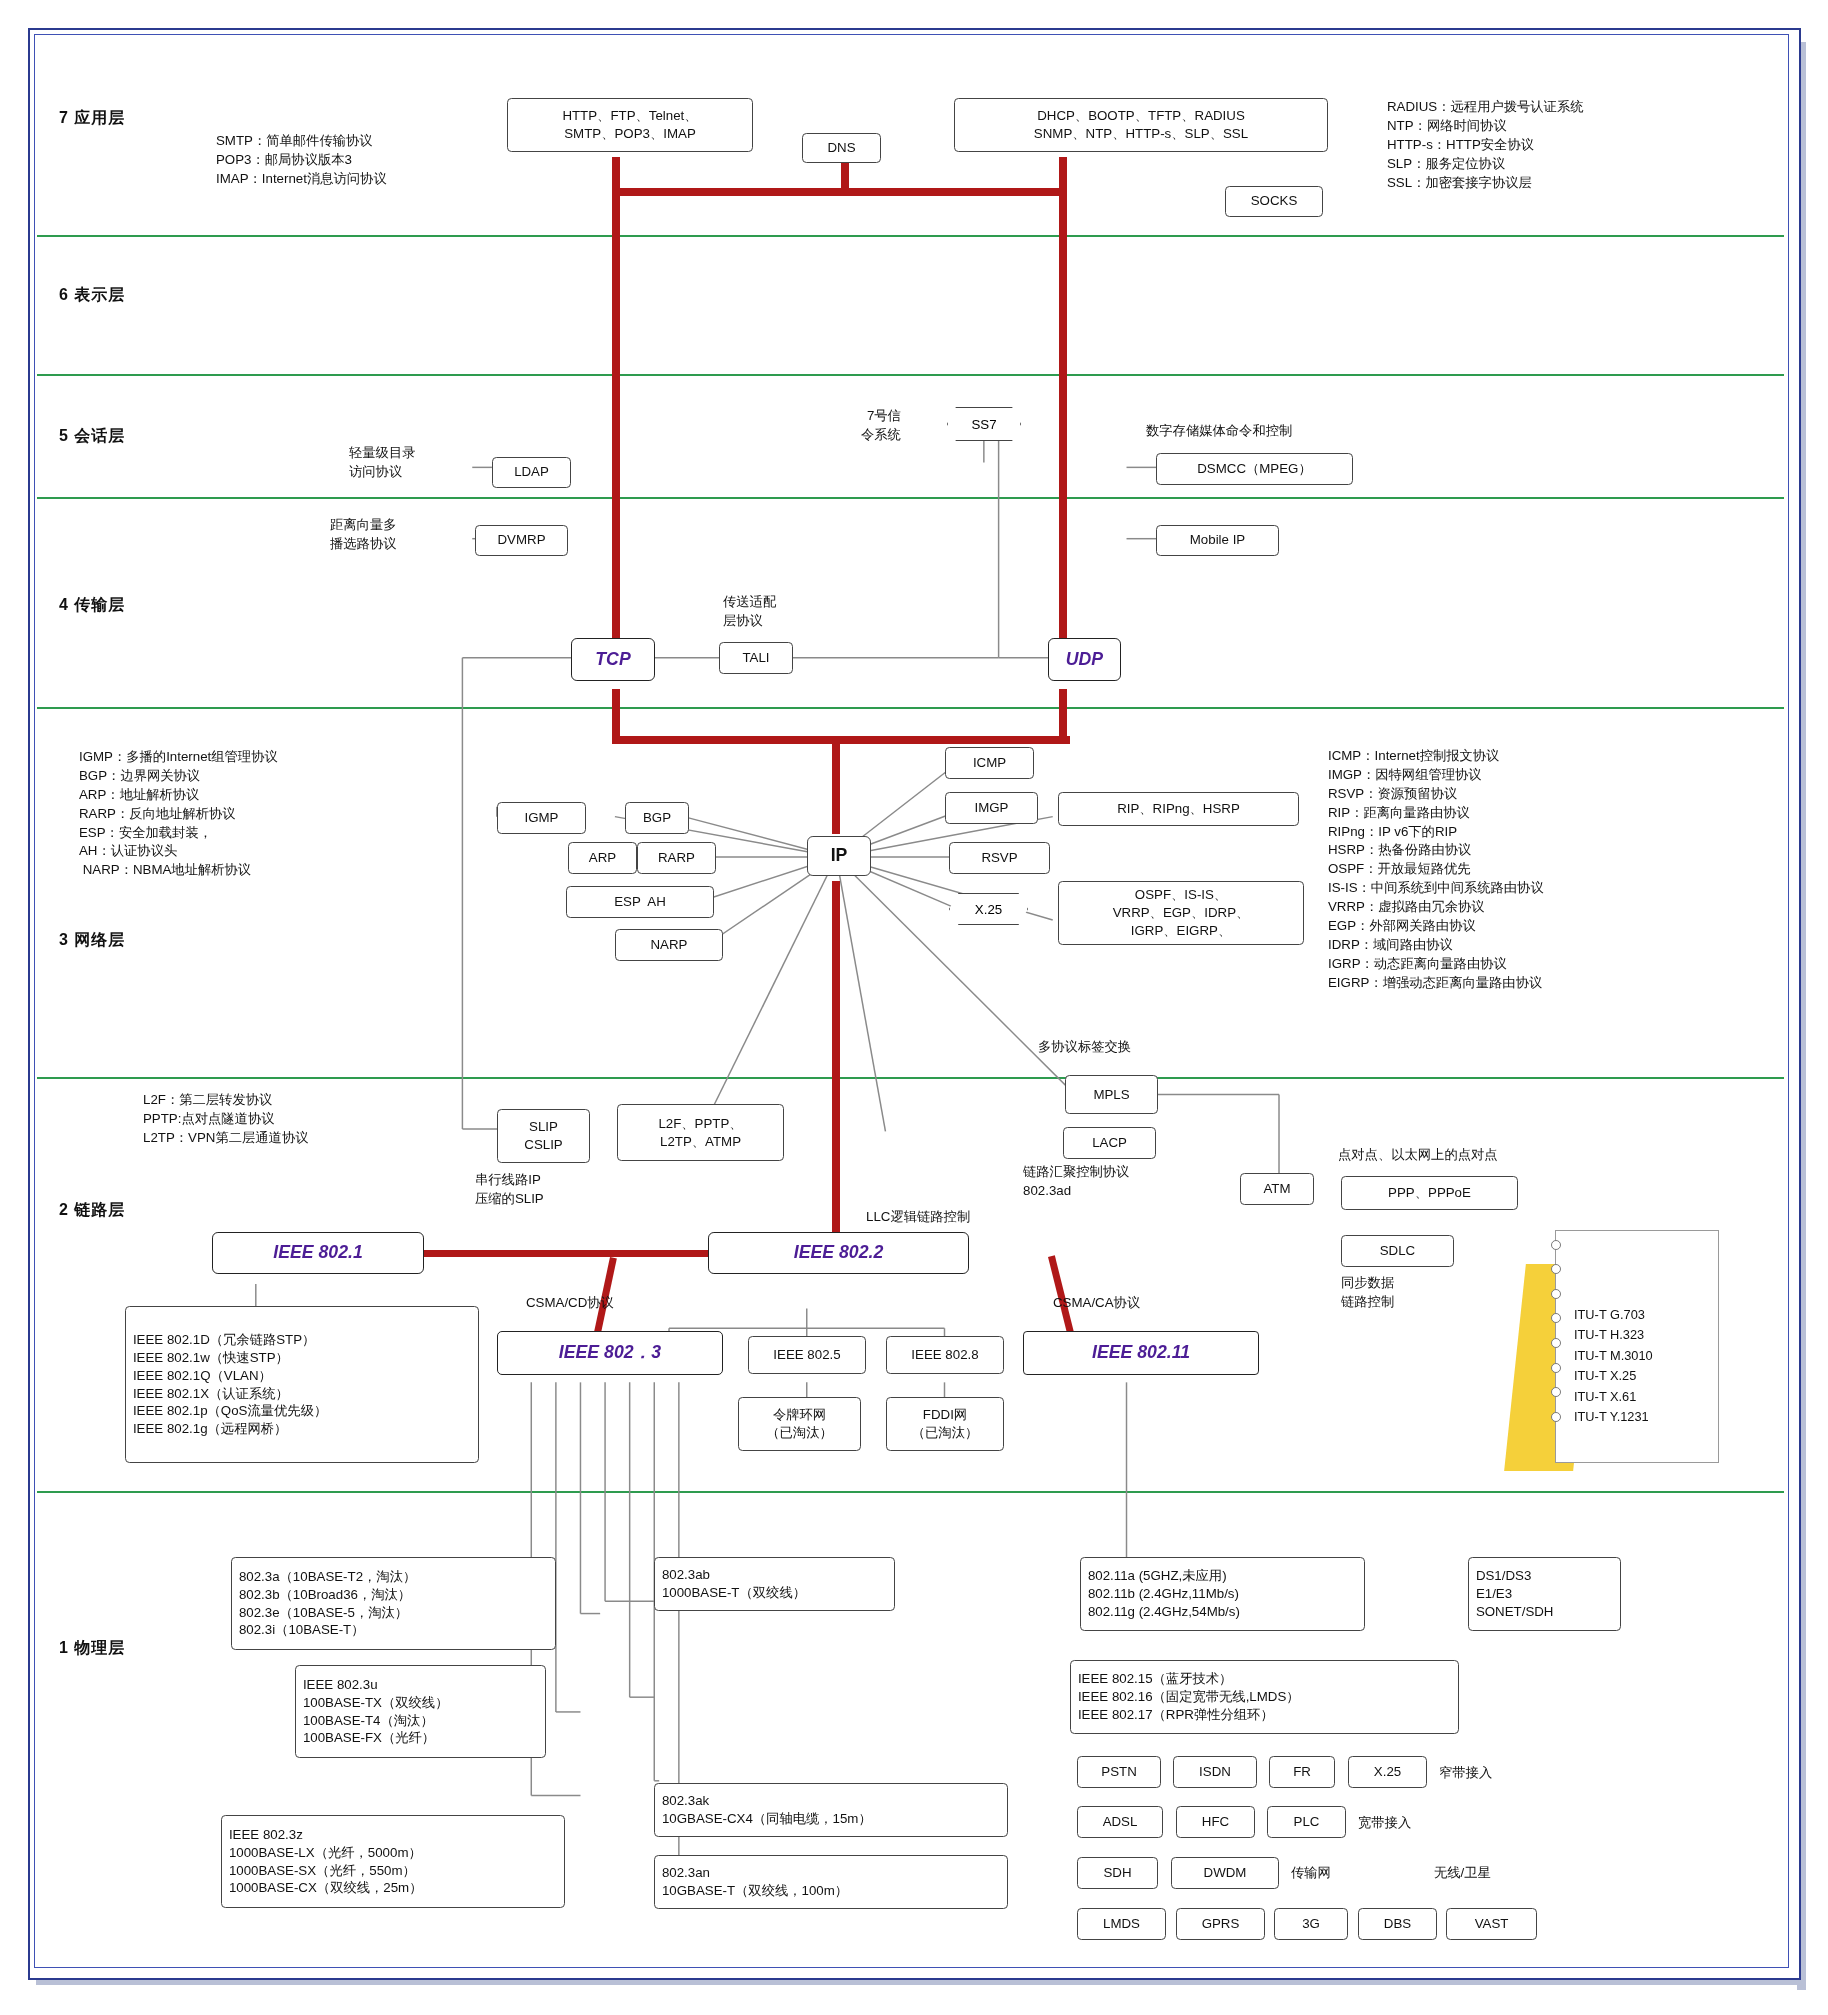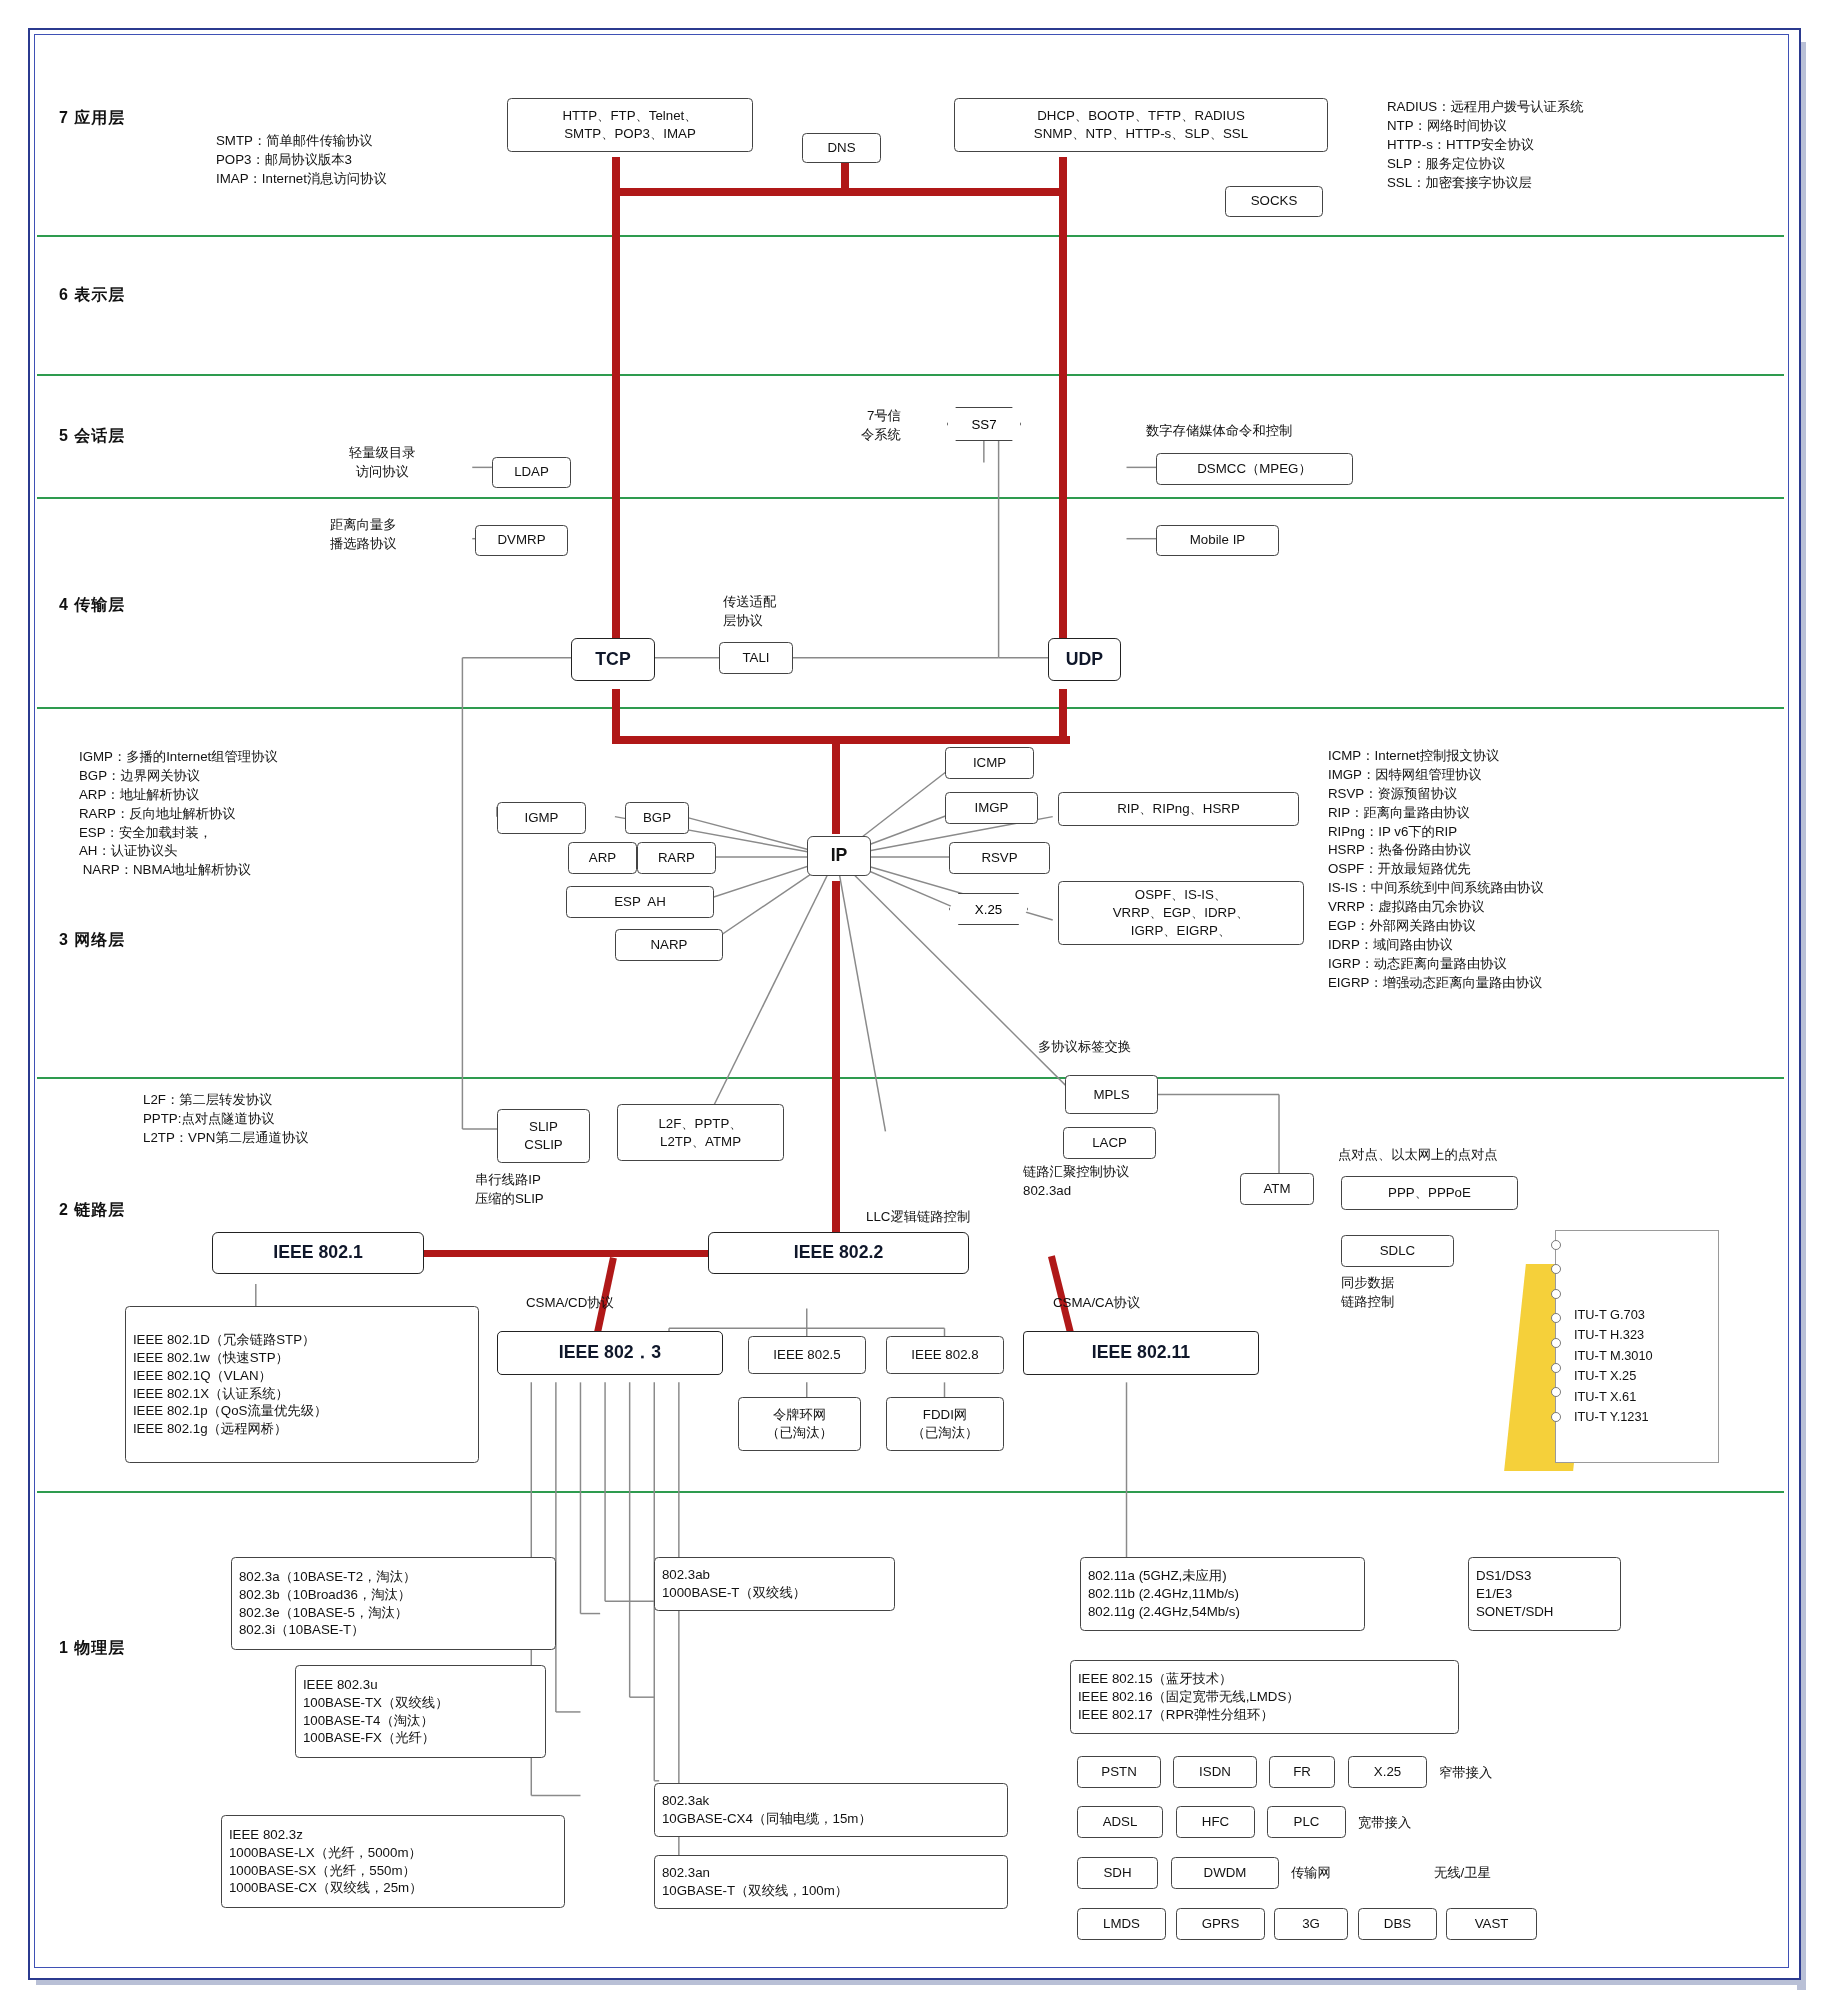--- a/index.html
+++ b/index.html
@@ -15,21 +15,21 @@
   
   .sep{position:absolute;left:37px;width:1747px;height:1.5px;background:#2e9b4f;}
 
   .layer-title{position:absolute;font-size:16px;font-weight:bold;color:#111;letter-spacing:1px;}
 
   .txt{position:absolute;font-size:13.3px;color:#111;line-height:1.42;white-space:pre;}
 
   .box{position:absolute;border:1px solid #444;border-radius:4.4px;background:#fff;
        font-size:13.3px;color:#111;display:flex;align-items:center;justify-content:center;
        text-align:center;white-space:pre;line-height:1.35;box-sizing:border-box;padding:2px 4.9px;}
-  .box.red{color:#0f172a;font-weight:bold;border:1.5px solid #222;}
+  .box.red{color:#4c1d95;font-weight:bold;border:1.5px solid #222;font-style:italic;}
   .box.big{font-size:17.7px;font-weight:bold;}
   .box.left{justify-content:flex-start;text-align:left;padding-left:6.9px;}
 
   
   .rl{position:absolute;background:#b01818;}
   svg.lines{position:absolute;left:0;top:0;width:1828px;height:2015px;pointer-events:none;}
 
   .hex{position:absolute;box-sizing:border-box;border:1px solid #444;background:#fff;
        font-size:13.3px;display:flex;align-items:center;justify-content:center;
        clip-path:polygon(12% 0,88% 0,100% 50%,88% 100%,12% 100%,0 50%);}
@@ -159,21 +159,21 @@
   <div class="box" style="left:1225px;top:186px;width:98px;height:30.5px">SOCKS</div>
   <div class="txt" style="left:1387px;top:98px">RADIUS：远程用户拨号认证系统
 NTP：网络时间协议
 HTTP-s：HTTP安全协议
 SLP：服务定位协议
 SSL：加密套接字协议层</div>
 
   <div class="txt" style="left:861px;top:407px;text-align:right">7号信
 令系统</div>
   <div class="hex" style="left:947px;top:407px;width:74px;height:34px">SS7</div>
-  <div class="txt" style="left:349px;top:444px;text-align:center">轻量级目录
+  <div class="txt" style="left:349px;top:444px;text-align:left">轻量级目录
 访问协议</div>
   <div class="box" style="left:492px;top:457px;width:79px;height:30.5px">LDAP</div>
   <div class="txt" style="left:1146px;top:422px">数字存储媒体命令和控制</div>
   <div class="box" style="left:1156px;top:453px;width:197px;height:31.5px">DSMCC（MPEG）</div>
 
   <div class="txt" style="left:330px;top:516px;text-align:right">距离向量多
 播选路协议</div>
   <div class="box" style="left:475px;top:525px;width:93px;height:30.5px">DVMRP</div>
   <div class="box" style="left:1156px;top:525px;width:123px;height:30.5px">Mobile IP</div>
 

